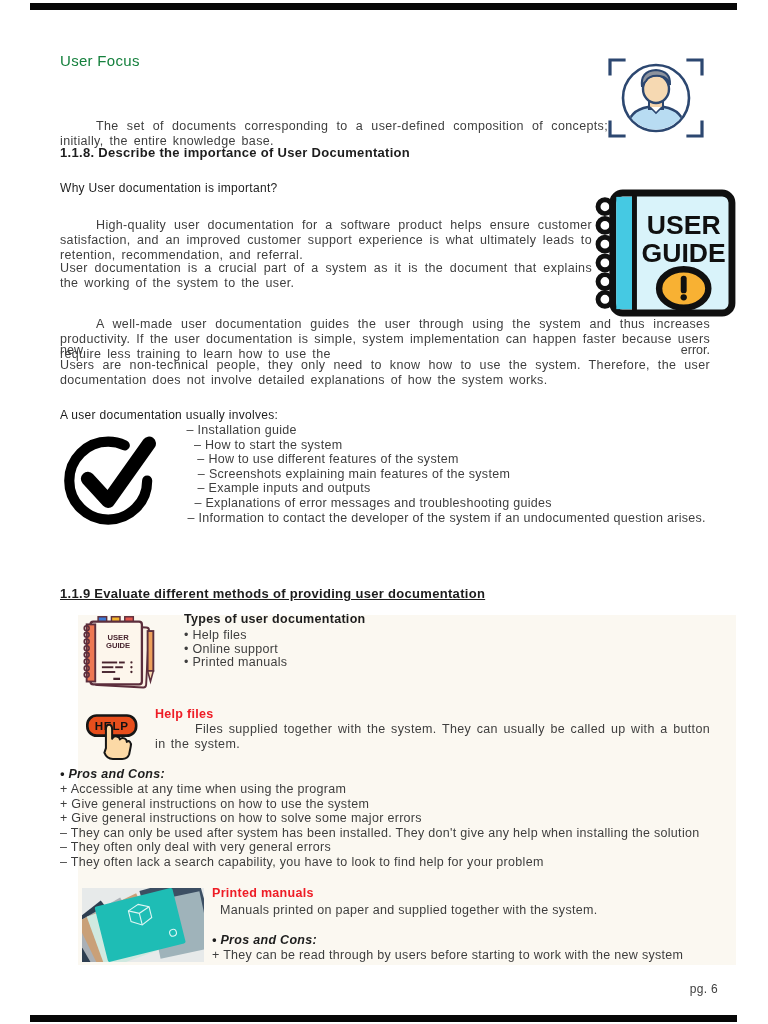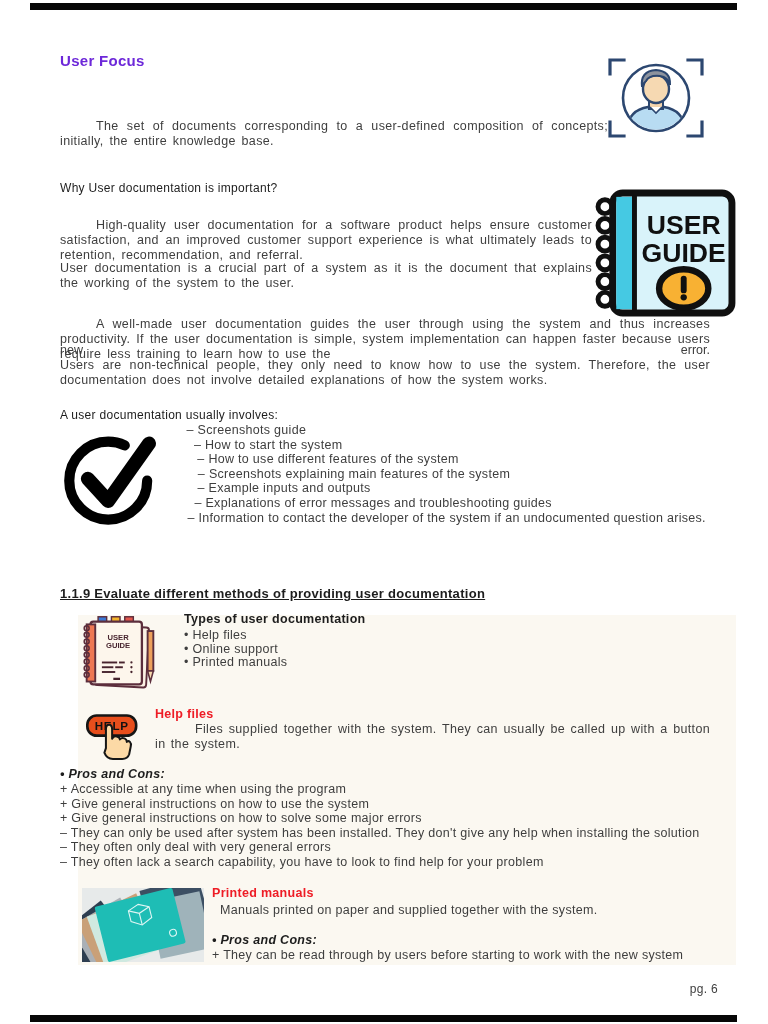--- a/index.html
+++ b/index.html
@@ -7,21 +7,21 @@
         font-family:"Liberation Sans",sans-serif;font-size:12.5px;line-height:14.8px;color:#3e3e3e;}
   .edge-bar{position:absolute;left:30px;width:707px;height:7px;background:#070707;}
   .edge-bar.top{top:3px;}
   .edge-bar.bottom{top:1015px;}
   .cream-band{position:absolute;left:78px;top:615px;width:658px;height:350px;background:rgba(246,240,224,0.45);}
   .content{position:absolute;left:60px;top:0;width:650px;height:1024px;}
   .abs{position:absolute;left:0;}
   .body-text{text-align:justify;letter-spacing:0.35px;word-spacing:2px;}
   .tight{letter-spacing:0;word-spacing:0;}
   .indent{text-indent:36px;margin-top:20px;}
-  .h1{font-size:15px;font-weight:bold;color:#6d28d9;letter-spacing:0.3px;}
+  .h1{font-size:15px;font-weight:normal;color:#15803d;letter-spacing:0.3px;}
   .h2{font-size:13px;font-weight:bold;color:#1d1d1d;letter-spacing:0.3px;}
   .h3{font-size:12px;font-weight:normal;color:#1d1d1d;letter-spacing:0.3px;}
   .red-title{font-size:12.5px;font-weight:bold;color:#ee1c25;letter-spacing:0.3px;}
   .gap-row{display:flex;justify-content:space-between;}
   .inv-item{line-height:14.6px;letter-spacing:0.3px;}
   .check-float{float:left;width:102px;height:102px;margin:2px 40px 4px 0;shape-outside:circle(53% at 50% 48%);}
   .user-icon{position:absolute;left:606px;top:54px;width:100px;height:88px;}
   .guide-icon{position:absolute;left:592px;top:189px;width:146px;height:128px;}
   .wrap-spacer{float:right;width:120px;height:16px;}
   .types-row{display:flex;padding-left:18px;}
@@ -89,20 +89,21 @@
       <circle cx="93" cy="110" r="3.2" fill="#101010"></circle>
     </svg>
   </div>
 
   <div class="content">
 
     <div class="abs h1" style="top:54px;">User Focus</div>
 
     <div class="abs body-text indent" style="top:99px;width:548px;">The set of documents corresponding to a user-defined composition of concepts; initially, the entire knowledge base.</div>
 
+    <div class="abs h2" style="top:146px;">1.1.8. Describe the importance of User Documentation</div>
 
     <div class="abs h3" style="top:181px;">Why User documentation is important?</div>
 
     <div class="abs body-text indent" style="top:198px;width:532px;">High-quality user documentation for a software product helps ensure customer satisfaction, and an improved customer support experience is what ultimately leads to retention, recommendation, and referral.</div>
 
     <div class="abs body-text" style="top:261px;width:532px;">User documentation is a crucial part of a system as it is the document that explains the working of the system to the user.</div>
 
     <div class="abs" style="top:297px;width:650px;">
       <div class="wrap-spacer"></div>
       <span class="body-text indent" style="display:block;">A well-made user documentation guides the user through using the system and thus increases productivity. If the user documentation is simple, system implementation can happen faster because users require less training to learn how to use the</span>
@@ -116,21 +117,21 @@
     <div class="abs body-text" style="top:358px;width:650px;">Users are non-technical people, they only need to know how to use the system. Therefore, the user documentation does not involve detailed explanations of how the system works.</div>
 
     <div class="abs" style="top:407px;width:650px;">
       <div class="h3" style="line-height:16px;">A user documentation usually involves:</div>
       <div class="check-float">
         <svg width="102" height="102" viewBox="0 0 110 110">
           <circle cx="52" cy="60" r="42" fill="none" stroke="#000" stroke-width="11" stroke-dasharray="216 48" stroke-linecap="round"></circle>
           <path d="M30,58 L52,82 L96,20" fill="none" stroke="#000" stroke-width="15" stroke-linecap="round" stroke-linejoin="round"></path>
         </svg>
       </div>
-      <div class="inv-item">– Screenshots guide</div>
+      <div class="inv-item">– Installation guide</div>
       <div class="inv-item">– How to start the system</div>
       <div class="inv-item">– How to use different features of the system</div>
       <div class="inv-item">– Screenshots explaining main features of the system</div>
       <div class="inv-item">– Example inputs and outputs</div>
       <div class="inv-item">– Explanations of error messages and troubleshooting guides</div>
       <div class="inv-item">– Information to contact the developer of the system if an undocumented question arises.</div>
       <div style="clear:both;"></div>
     </div>
 
     <div class="abs h2" style="top:587px;text-decoration:underline;">1.1.9 Evaluate different methods of providing user documentation</div>

